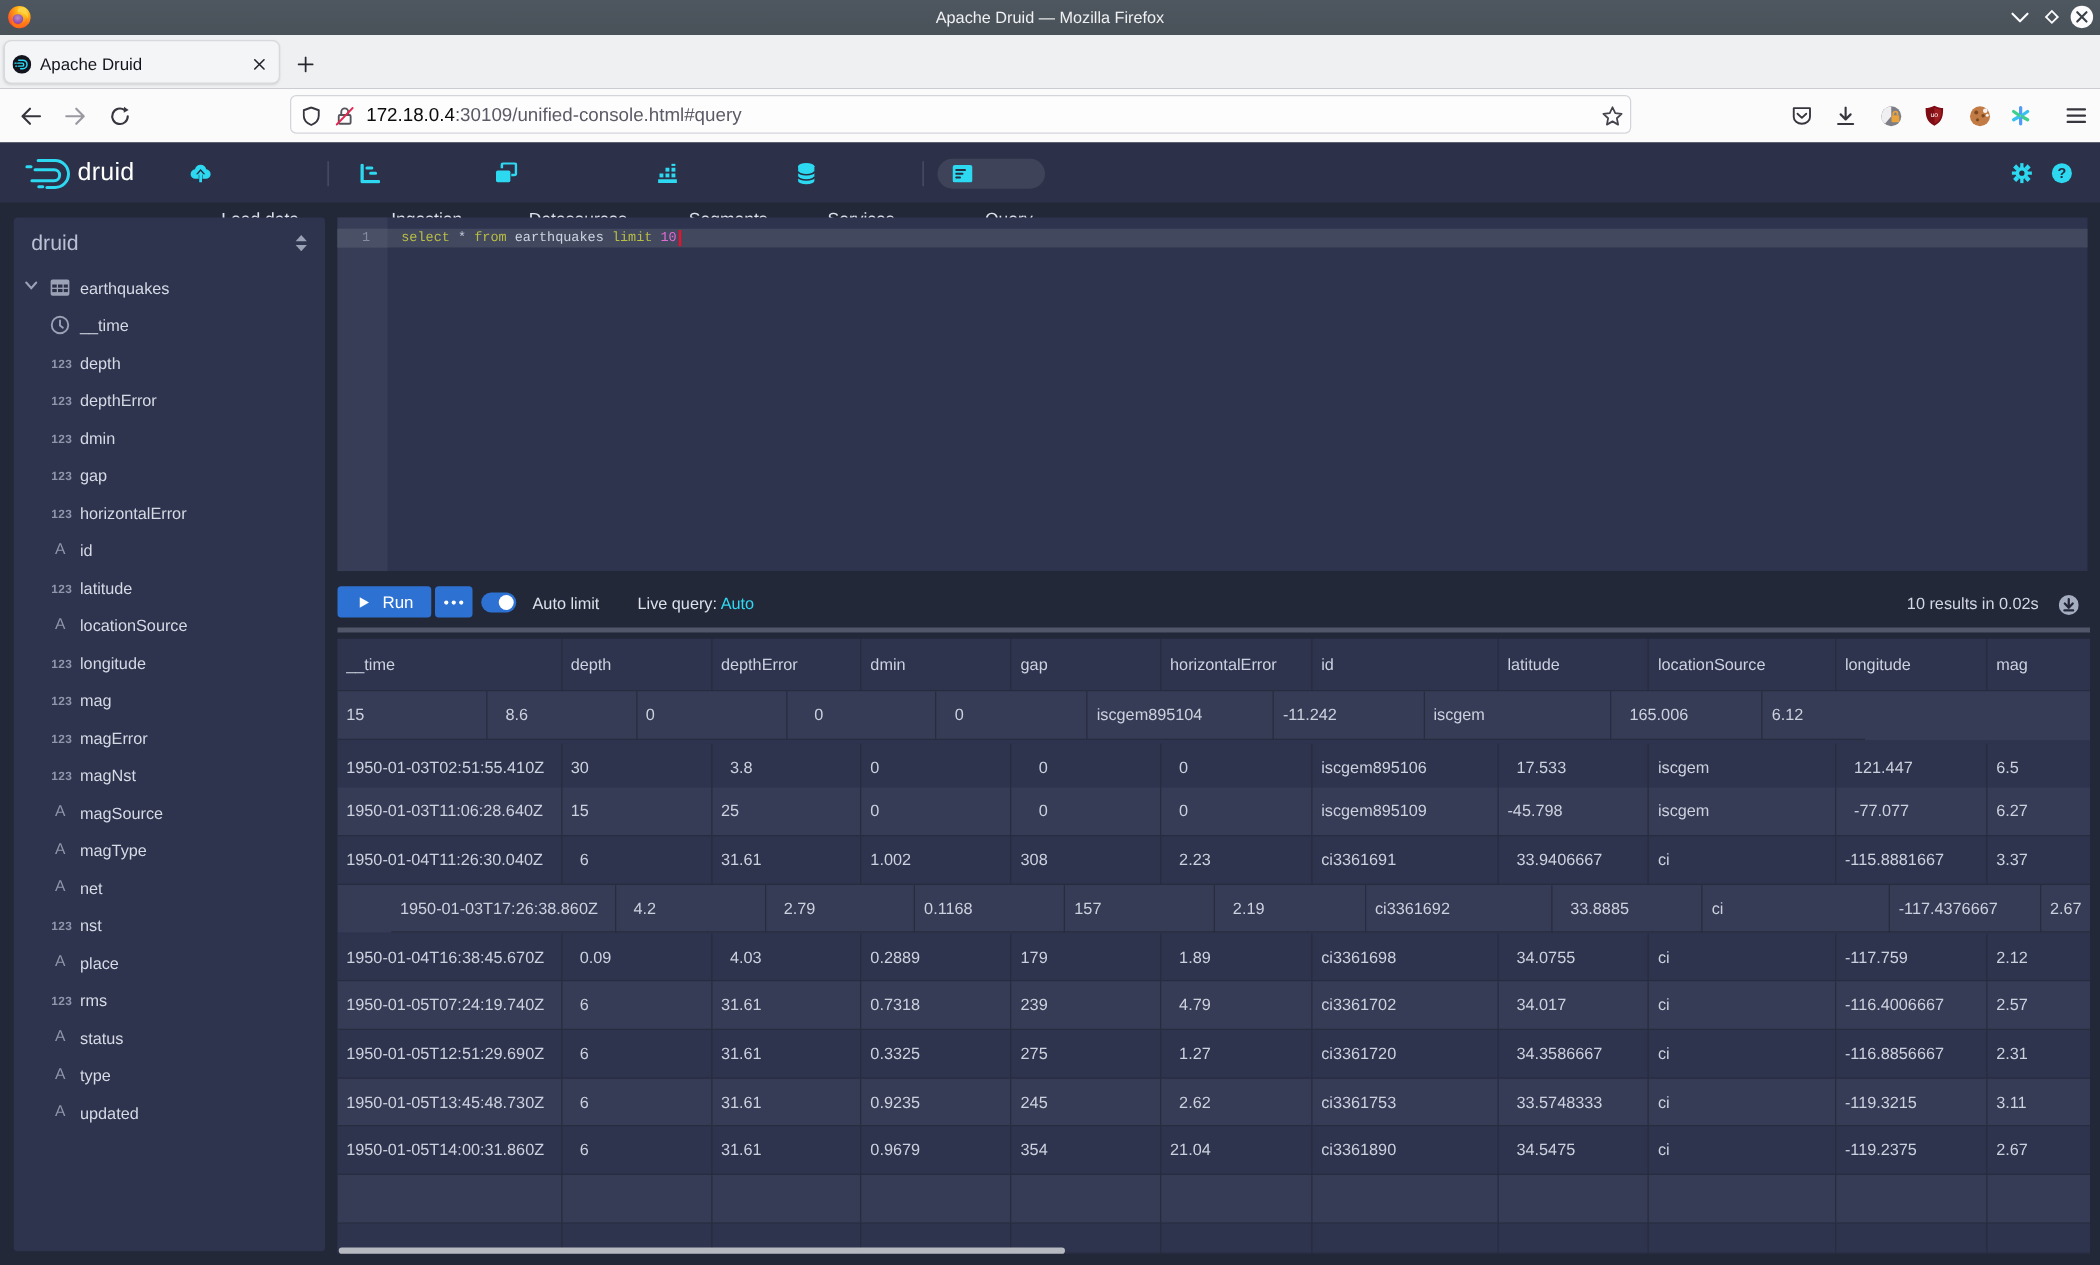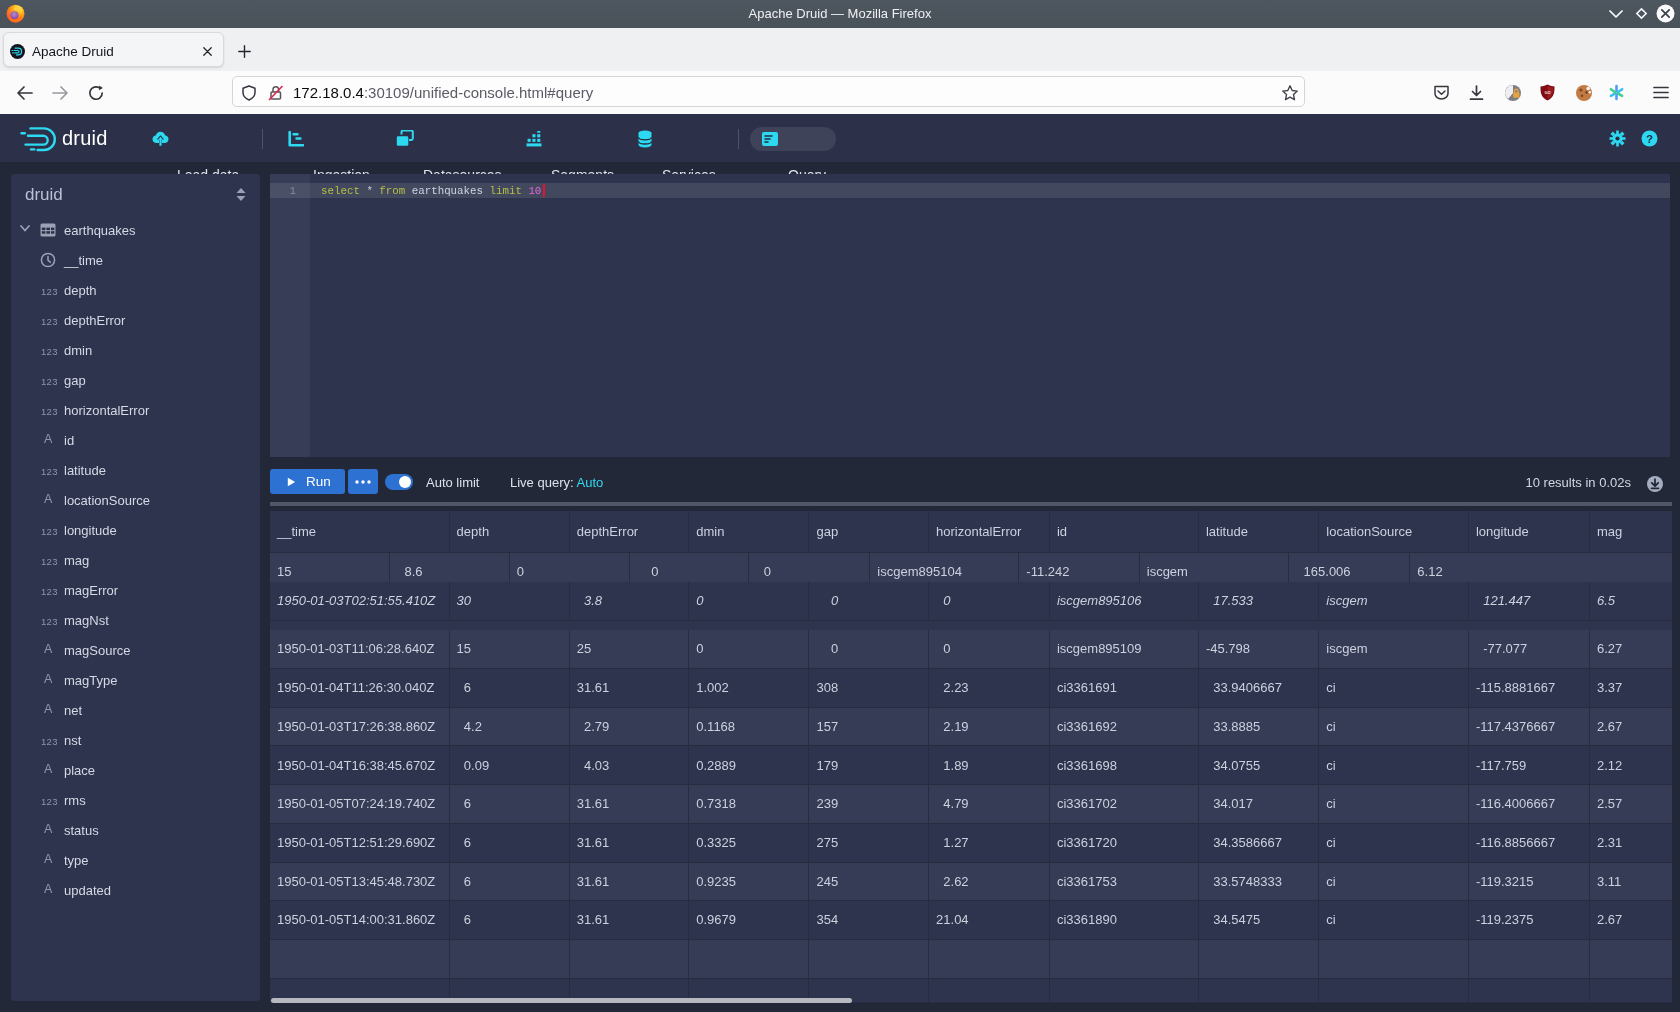--- a/index.html
+++ b/index.html
@@ -23,21 +23,21 @@
   .dheader { left:0; top:114px; width:1680px; height:48px; background:#2c3149; }
   .navtext { font-size:14px; color:#dfe3ec; top:130.5px;margin-top:36px; }
   .navsep { top:129px; width:1px; height:20px; background:#4d5266; }
   .querypill { left:750px; top:127px; width:86px; height:24px; background:#3e435a; border-radius:12px; }
 
   
   .sidebar { left:11px; top:174px; width:249px; height:827px; background:#2e334e; border-radius:3px; }
   .sbhead { left:14px; top:11px; font-size:17px; color:#b9c1d3; }
   .sbrow { position:absolute; left:0; width:100%; height:30px; }
   .sbtext { position:absolute; left:53px; top:8px; font-size:13px; color:#d5dae5; }
-  .num123 { position:absolute; left:30px; top:11px; font-size:9.5px; font-weight:normal; color:#8e96aa; letter-spacing:.3px; }
+  .num123 { position:absolute; left:30px; top:11px; font-size:9.5px; font-weight:bold; color:#8e96aa; letter-spacing:.3px; }
   .icoA { position:absolute; left:33px; top:7px; font-size:12.5px; color:#8e96aa; }
 
   
   .editor { left:270px; top:174px; width:1400px; height:283px; background:#2e334e; }
   .gutter { position:absolute; left:0; top:0; width:40px; height:283px; background:#373c57; }
   .activeline { position:absolute; left:0; top:9px; width:1400px; height:14.5px; background:#42485e; }
   .gutactive { position:absolute; left:0; top:9px; width:40px; height:14.5px; background:#4a5066; }
   .lineno { position:absolute; left:0px; width:26px; text-align:right; top:10.5px; font-family:"Liberation Mono",monospace; font-size:10.8px; color:#858da2; }
   .code { position:absolute; left:51px; top:10.5px; font-family:"Liberation Mono",monospace; font-size:10.8px; white-space:pre; color:#ced4e2; }
   .kw { color:#b8be44; }
@@ -427,21 +427,21 @@
       <div class="c2"><span class="p">0</span>8.6</div>
       <div class="c3">0</div>
       <div class="c4"><span class="p">00</span>0</div>
       <div class="c5"><span class="p">0</span>0</div>
       <div class="c6">iscgem895104</div>
       <div class="c7">-11.242</div>
       <div class="c8">iscgem</div>
       <div class="c9"><span class="p">0</span>165.006</div>
       <div class="c10">6.12</div>
     </div>
-    <div class="trow dr even" style="top:71px;font-style:italic;">
+    <div class="trow dr even" style="top:84px;">
       <div class="c0">1950-01-03T02:51:55.410Z</div>
       <div class="c1">30</div>
       <div class="c2"><span class="p">0</span>3.8</div>
       <div class="c3">0</div>
       <div class="c4"><span class="p">00</span>0</div>
       <div class="c5"><span class="p">0</span>0</div>
       <div class="c6">iscgem895106</div>
       <div class="c7"><span class="p">0</span>17.533</div>
       <div class="c8">iscgem</div>
       <div class="c9"><span class="p">0</span>121.447</div>
@@ -466,21 +466,21 @@
       <div class="c2">31.61</div>
       <div class="c3">1.002</div>
       <div class="c4">308</div>
       <div class="c5"><span class="p">0</span>2.23</div>
       <div class="c6">ci3361691</div>
       <div class="c7"><span class="p">0</span>33.9406667</div>
       <div class="c8">ci</div>
       <div class="c9">-115.8881667</div>
       <div class="c10">3.37</div>
     </div>
-    <div class="trow dr odd" style="top:196.8px;">
+    <div class="trow dr odd" style="top:196.8px;padding-left:43px;">
       <div class="c0">1950-01-03T17:26:38.860Z</div>
       <div class="c1"><span class="p">0</span>4.2</div>
       <div class="c2"><span class="p">0</span>2.79</div>
       <div class="c3">0.1168</div>
       <div class="c4">157</div>
       <div class="c5"><span class="p">0</span>2.19</div>
       <div class="c6">ci3361692</div>
       <div class="c7"><span class="p">0</span>33.8885</div>
       <div class="c8">ci</div>
       <div class="c9">-117.4376667</div>

